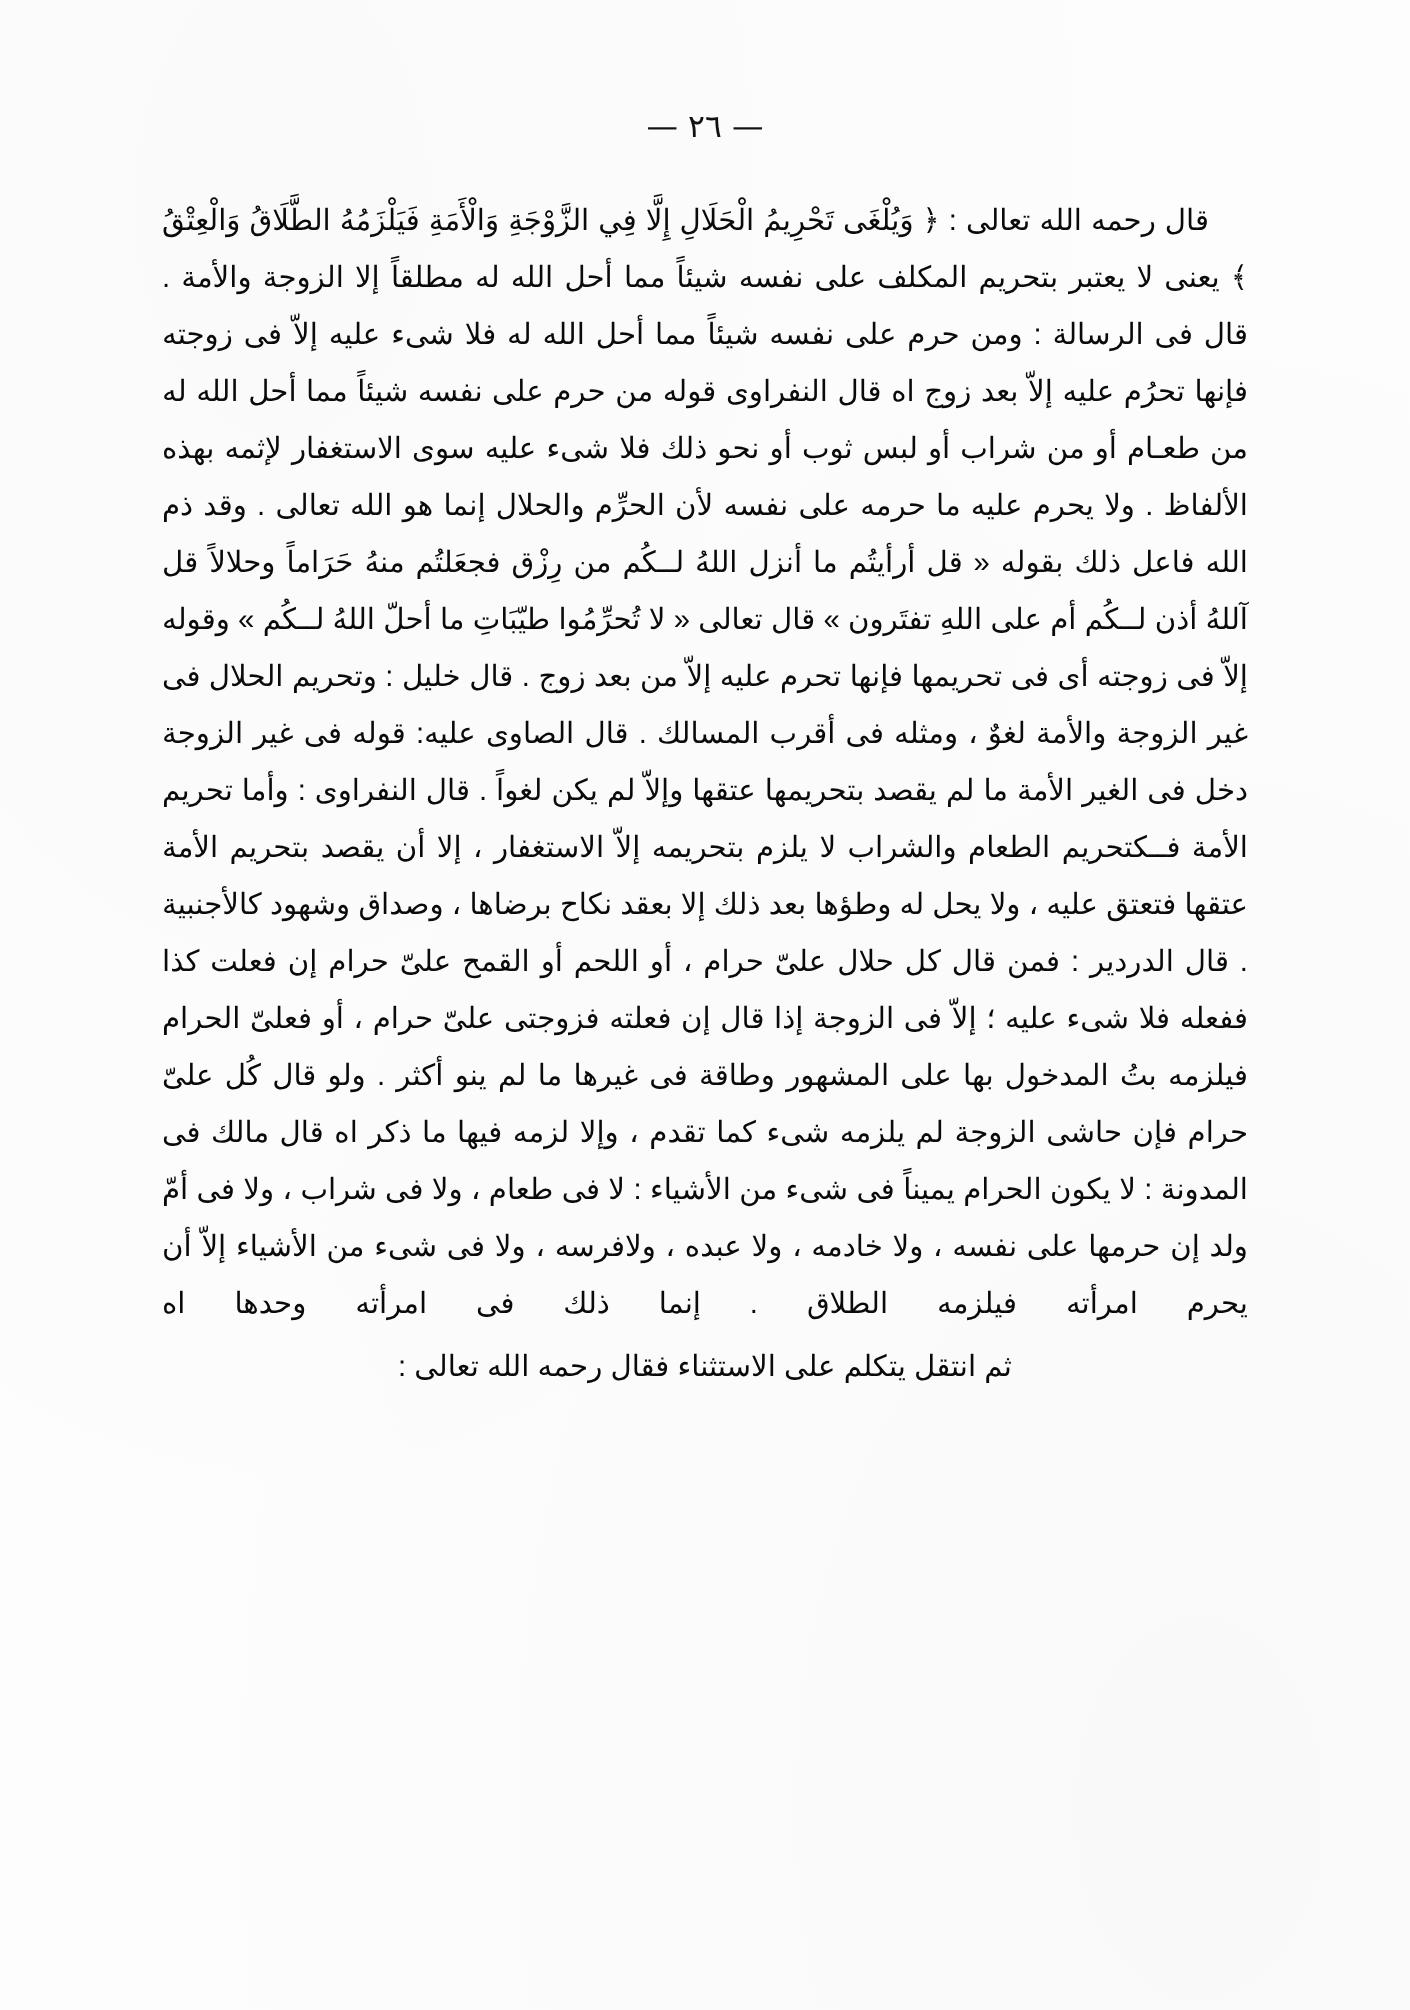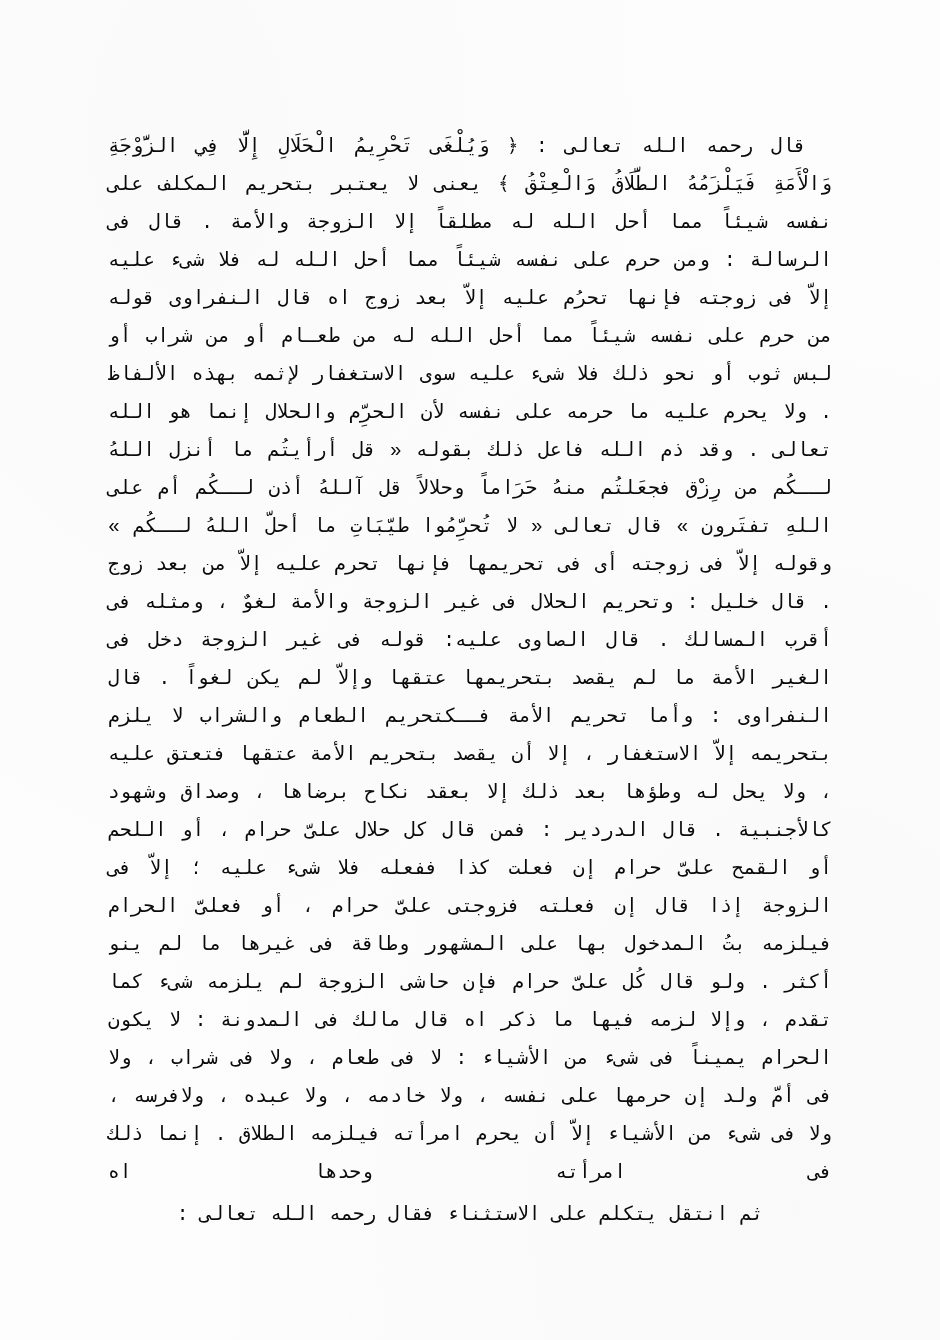--- a/index.html
+++ b/index.html
@@ -42,39 +42,42 @@
   .body-block {
     position: absolute;
     top: 128px;
     right: 108px;
     left: 108px;
     text-align: justify;
     text-align-last: justify;
     direction: rtl;
     font-size: 19.5px;
     line-height: 38px;
-    font-family: Liberation Mono, monospace;
+    font-family: Liberation Sans, sans-serif;
     color: #0a0a0a;
   }
   .para {
     margin: 0 0 0 0;
     text-align: justify;
     text-align-last: justify;
   }
   .indent { text-indent: 26px; }
   .closing {
     margin-top: 4px;
     text-align: left;
     text-align-last: center;
   }
 </style>
 </head>
 <body>
 
 <div class="page">
 
+  <div class="page-number-line">
+    <span>— ٢٦ —</span>
+  </div>
 
   <div class="body-block">
     <p class="para indent">قال رحمه الله تعالى : ﴿ وَيُلْغَى تَحْرِيمُ الْحَلَالِ إِلَّا فِي الزَّوْجَةِ وَالْأَمَةِ فَيَلْزَمُهُ الطَّلَاقُ وَالْعِتْقُ ﴾ يعنى لا يعتبر بتحريم المكلف على نفسه شيئاً مما أحل الله له مطلقاً إلا الزوجة والأمة . قال فى الرسالة : ومن حرم على نفسه شيئاً مما أحل الله له فلا شىء عليه إلاّ فى زوجته فإنها تحرُم عليه إلاّ بعد زوج اه قال النفراوى قوله من حرم على نفسه شيئاً مما أحل الله له من طعـام أو من شراب أو لبس ثوب أو نحو ذلك فلا شىء عليه سوى الاستغفار لإثمه بهذه الألفاظ . ولا يحرم عليه ما حرمه على نفسه لأن الحرِّم والحلال إنما هو الله تعالى . وقد ذم الله فاعل ذلك بقوله « قل أرأيتُم ما أنزل اللهُ لــكُم من رِزْق فجعَلتُم منهُ حَرَاماً وحلالاً قل آللهُ أذن لــكُم أم على اللهِ تفتَرون » قال تعالى « لا تُحرِّمُوا طيّبَاتِ ما أحلّ اللهُ لــكُم » وقوله إلاّ فى زوجته أى فى تحريمها فإنها تحرم عليه إلاّ من بعد زوج . قال خليل : وتحريم الحلال فى غير الزوجة والأمة لغوٌ ، ومثله فى أقرب المسالك . قال الصاوى عليه: قوله فى غير الزوجة دخل فى الغير الأمة ما لم يقصد بتحريمها عتقها وإلاّ لم يكن لغواً . قال النفراوى : وأما تحريم الأمة فــكتحريم الطعام والشراب لا يلزم بتحريمه إلاّ الاستغفار ، إلا أن يقصد بتحريم الأمة عتقها فتعتق عليه ، ولا يحل له وطؤها بعد ذلك إلا بعقد نكاح برضاها ، وصداق وشهود كالأجنبية . قال الدردير : فمن قال كل حلال علىّ حرام ، أو اللحم أو القمح علىّ حرام إن فعلت كذا ففعله فلا شىء عليه ؛ إلاّ فى الزوجة إذا قال إن فعلته فزوجتى علىّ حرام ، أو فعلىّ الحرام فيلزمه بتُ المدخول بها على المشهور وطاقة فى غيرها ما لم ينو أكثر . ولو قال كُل علىّ حرام فإن حاشى الزوجة لم يلزمه شىء كما تقدم ، وإلا لزمه فيها ما ذكر اه قال مالك فى المدونة : لا يكون الحرام يميناً فى شىء من الأشياء : لا فى طعام ، ولا فى شراب ، ولا فى أمّ ولد إن حرمها على نفسه ، ولا خادمه ، ولا عبده ، ولافرسه ، ولا فى شىء من الأشياء إلاّ أن يحرم امرأته فيلزمه الطلاق . إنما ذلك فى امرأته وحدها اه</p>
     <p class="closing">ثم انتقل يتكلم على الاستثناء فقال رحمه الله تعالى :</p>
   </div>
 
 </div>
 
 </body></html>

